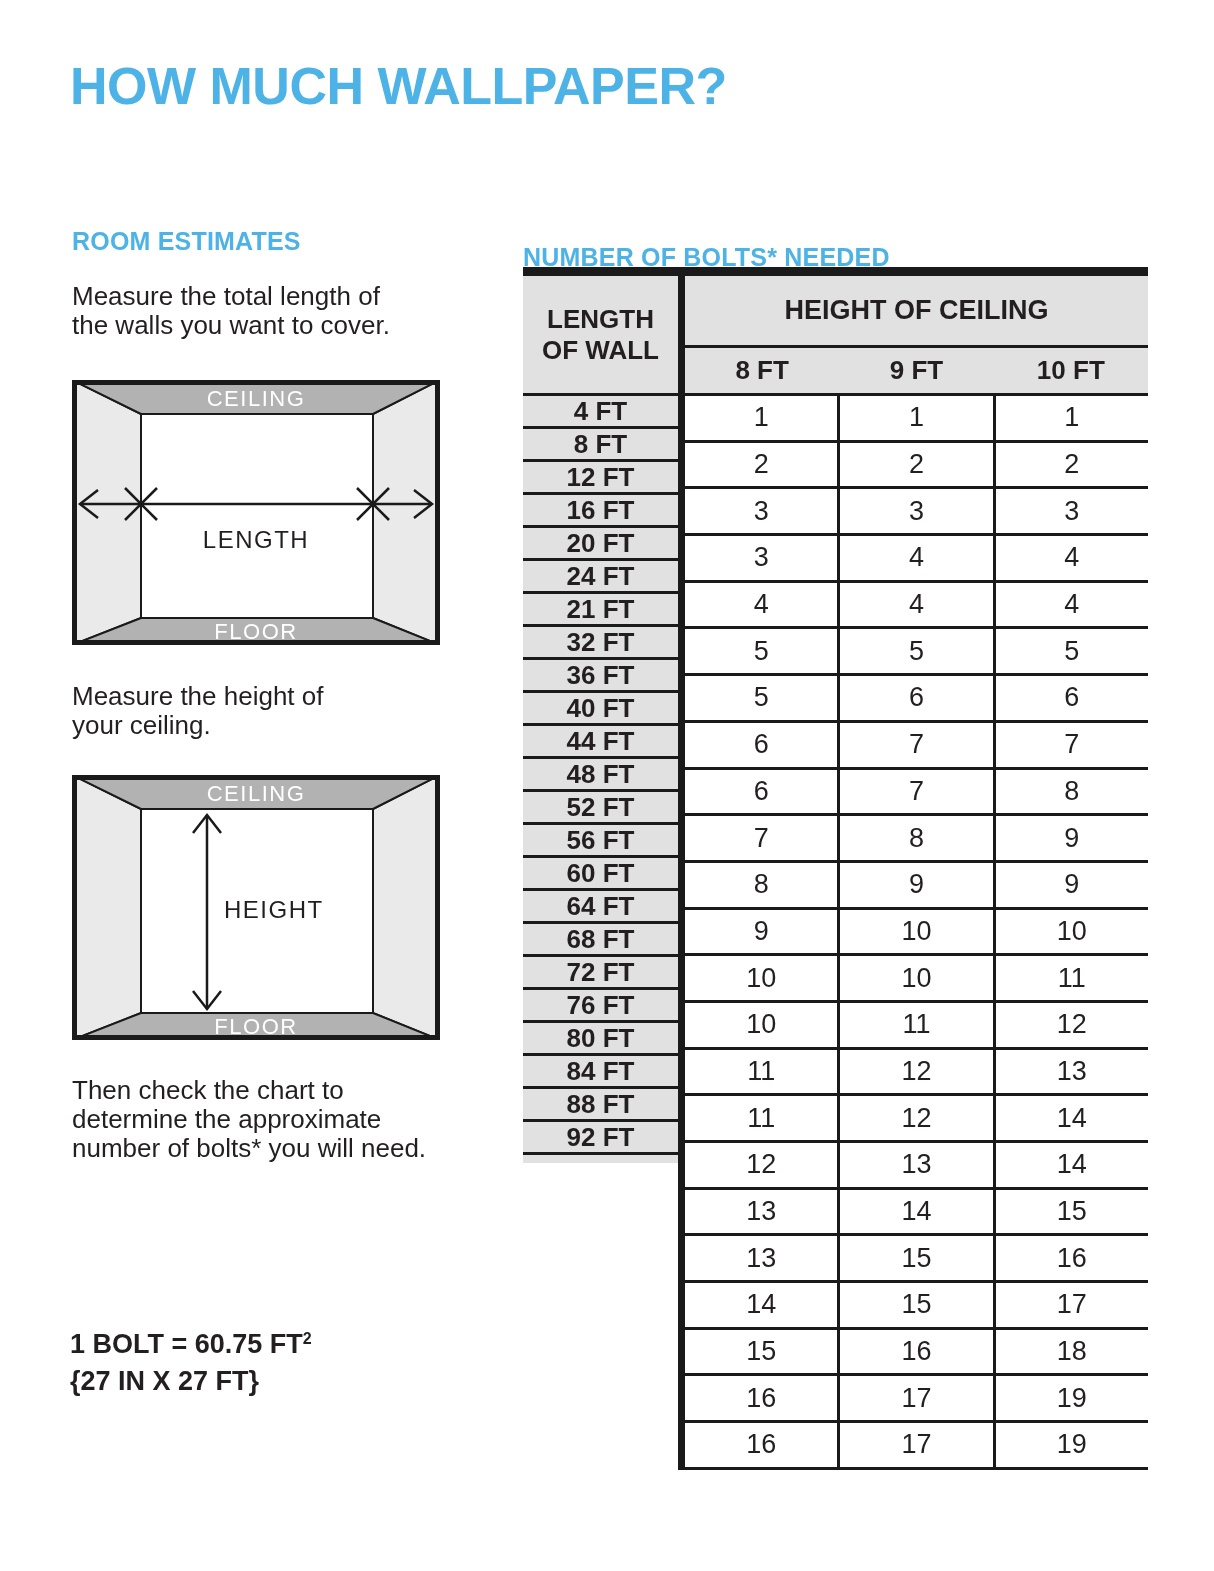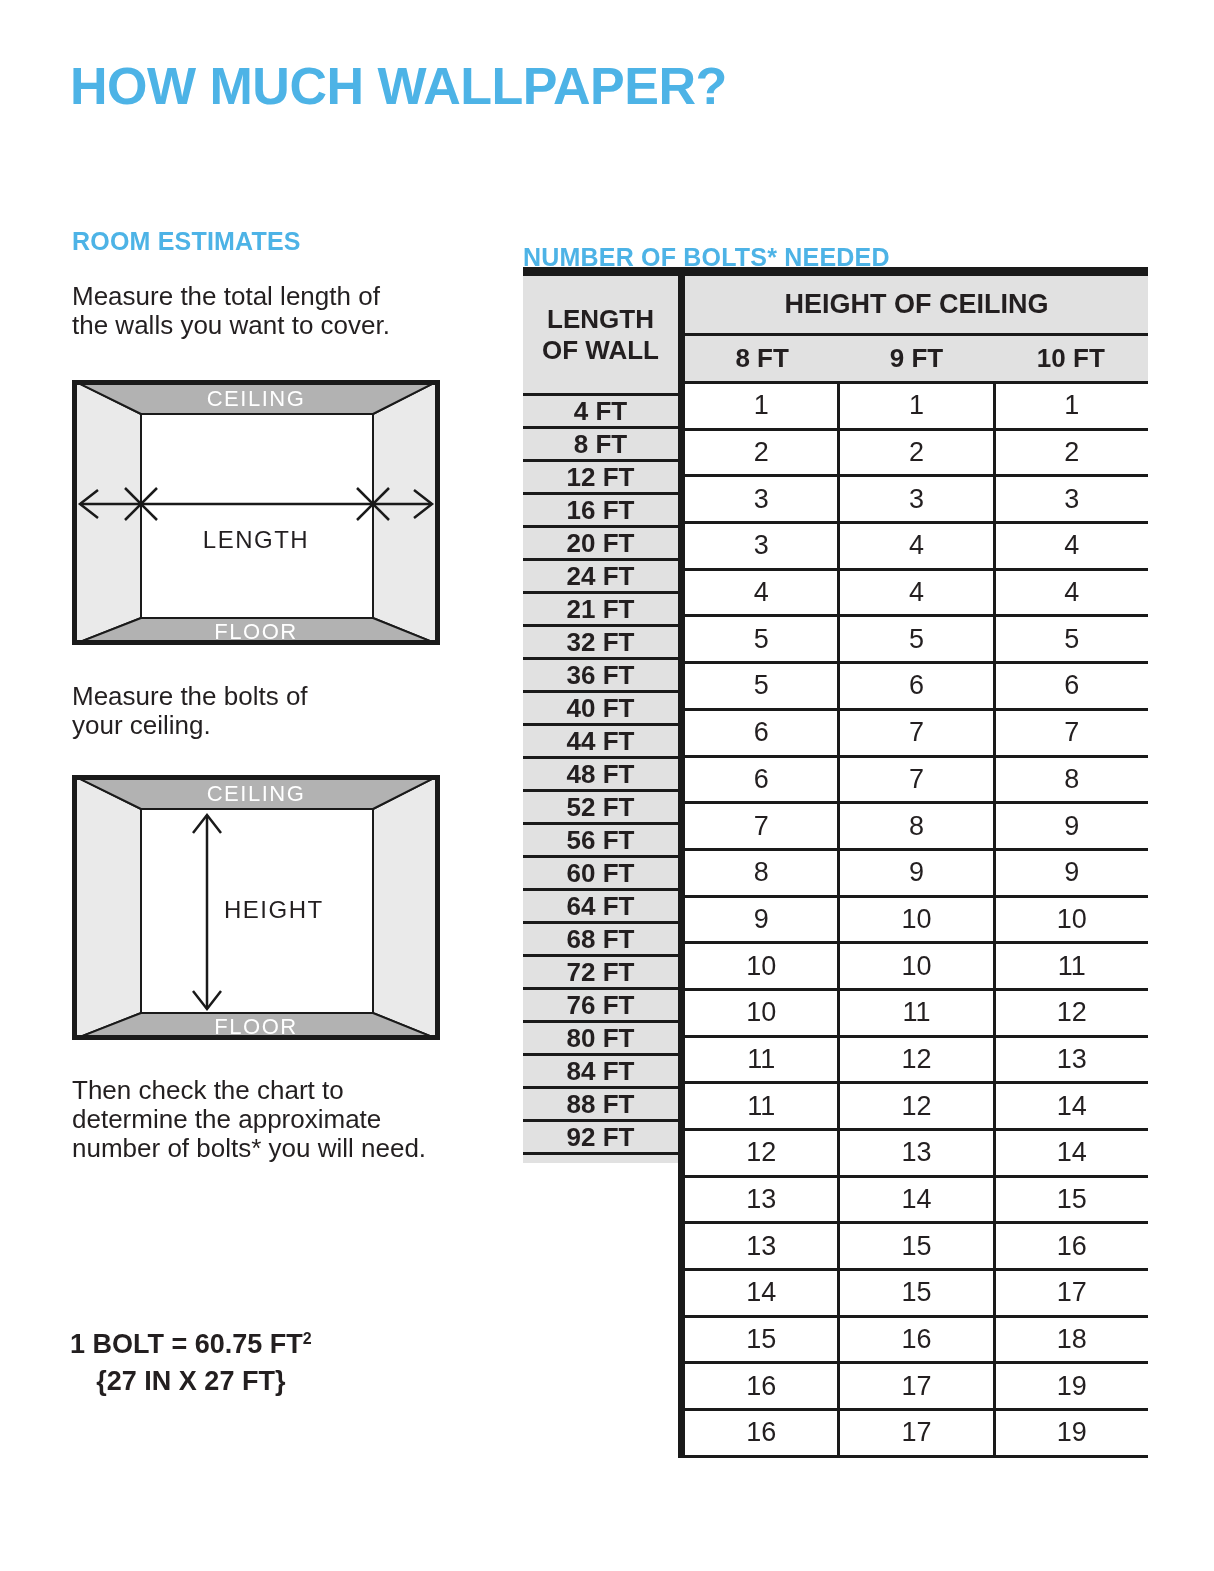--- a/index.html
+++ b/index.html
@@ -47,21 +47,21 @@
   .step3 { top: 1076px; }
 
   .footnote {
     left: 72px; top: 1244px;
     font-size: 26px; font-weight: bold; line-height: 36px;
   }
   .footnote .line2 { margin-left: 23px; }
 
   .bolt-info {
     left: 70px; top: 1320px;
-    font-size: 27px; font-weight: bold; line-height: 37px; text-align: center;
+    font-size: 27px; font-weight: bold; line-height: 37px;
   }
   .bolt-info sup { font-size: 16px; vertical-align: 9px; }
 
   .diagram { width: 368px; height: 265px; left: 72px; }
   .diagram1 { top: 380px; }
   .diagram2 { top: 775px; }
   .face-band { fill: var(--band-gray); stroke: var(--border-black); stroke-width: 2; }
   .face-wall { fill: var(--wall-gray); stroke: var(--border-black); stroke-width: 2; }
   .inner-wall { fill: #ffffff; stroke: var(--border-black); stroke-width: 2; }
   .outer-frame { fill: none; stroke: var(--border-black); stroke-width: 5; }
@@ -76,21 +76,21 @@
   .labels-col { width: 155px; display: flex; flex-direction: column; }
   .data-col { flex: 1; border-left: 7px solid var(--border-black); }
 
   .corner-cell {
     height: 120px; background: var(--table-gray);
     border-bottom: 3px solid var(--border-black);
     display: flex; align-items: center; justify-content: center; text-align: center;
     font-size: 26px; font-weight: bold; line-height: 31px; white-space: pre-line;
   }
   .group-hdr {
-    height: 60px; background: var(--table-gray);
+    height: 72px; background: var(--table-gray);
     border-bottom: 3px solid var(--border-black);
     display: flex; align-items: center; justify-content: center;
     font-size: 27px; font-weight: bold;
   }
   .sub-hdr {
     height: 48px; background: var(--table-gray);
     border-bottom: 3px solid var(--border-black);
     display: flex;
   }
   .sub-hdr .hcell {
@@ -139,21 +139,21 @@
     <path class="dim-line" d="M 26,110 L 8,124 L 26,138"></path>
     <path class="dim-line" d="M 342,110 L 360,124 L 342,138"></path>
     <line class="dim-line" x1="53" y1="108" x2="85" y2="140"></line>
     <line class="dim-line" x1="53" y1="140" x2="85" y2="108"></line>
     <line class="dim-line" x1="285" y1="108" x2="317" y2="140"></line>
     <line class="dim-line" x1="285" y1="140" x2="317" y2="108"></line>
   </g>
   <text class="dim-label" x="184" y="168" text-anchor="middle">LENGTH</text>
 </svg>
 
-<p class="abs body-text step2">Measure the bolts of
+<p class="abs body-text step2">Measure the height of
 your ceiling.</p>
 
 <svg class="abs diagram diagram2" viewBox="0 0 368 265">
   <polygon class="face-wall" points="0,0 69,34 69,238 0,265"></polygon>
   <polygon class="face-wall" points="368,0 301,34 301,238 368,265"></polygon>
   <polygon class="face-band" points="0,0 368,0 301,34 69,34"></polygon>
   <polygon class="face-band" points="0,265 368,265 301,238 69,238"></polygon>
   <rect class="inner-wall" x="69" y="34" width="232" height="204"></rect>
   <rect class="outer-frame" x="2.5" y="2.5" width="363" height="260"></rect>
   <text class="band-label" x="184" y="26" text-anchor="middle">CEILING</text>

